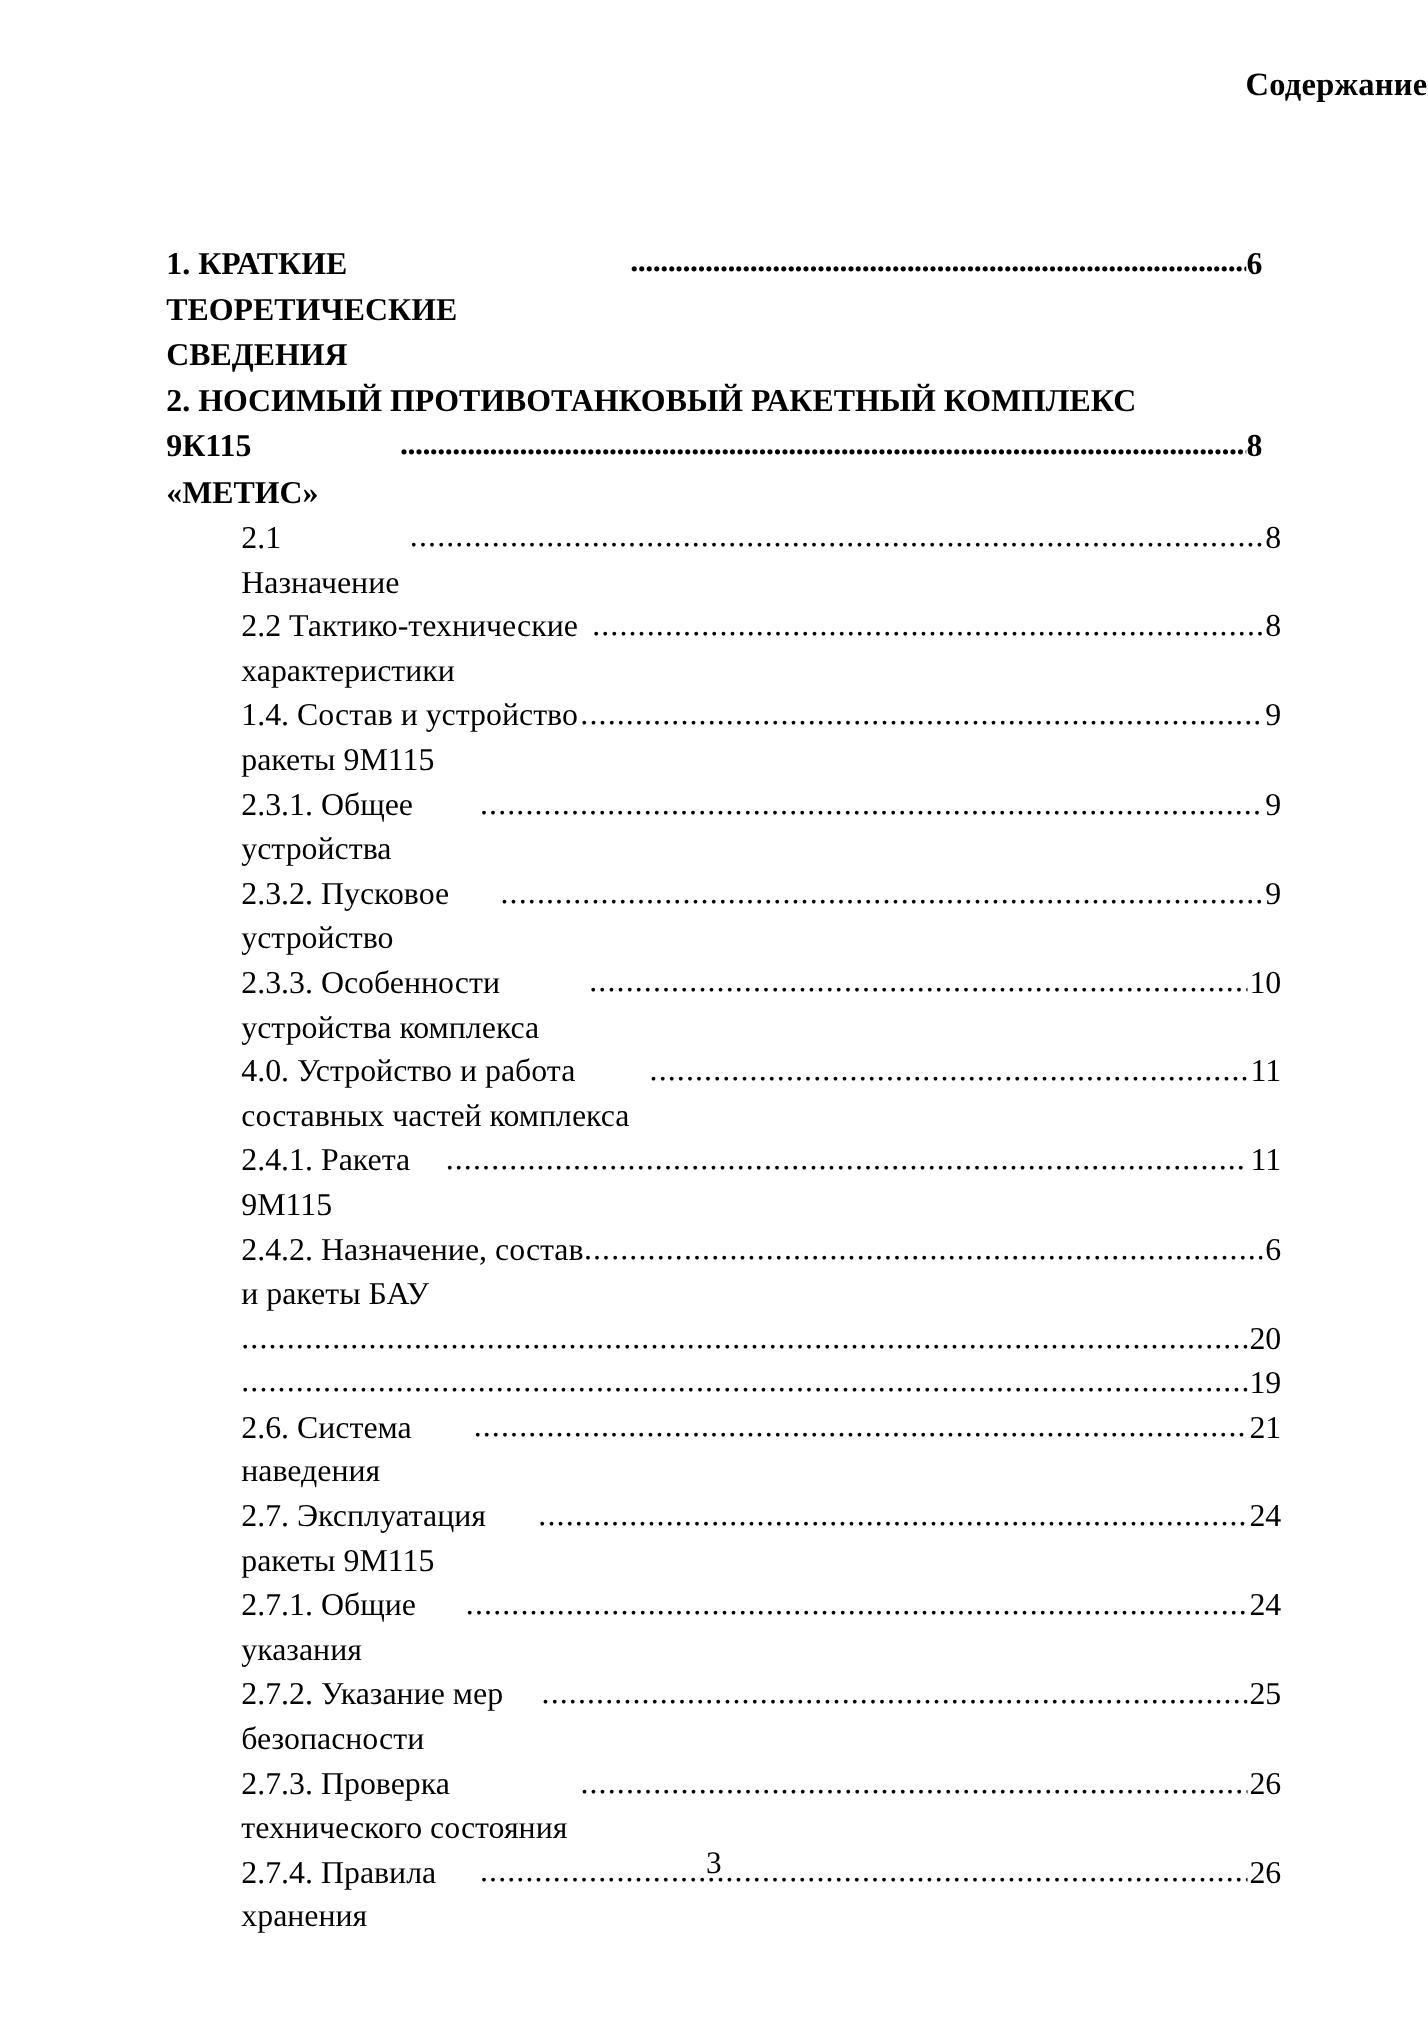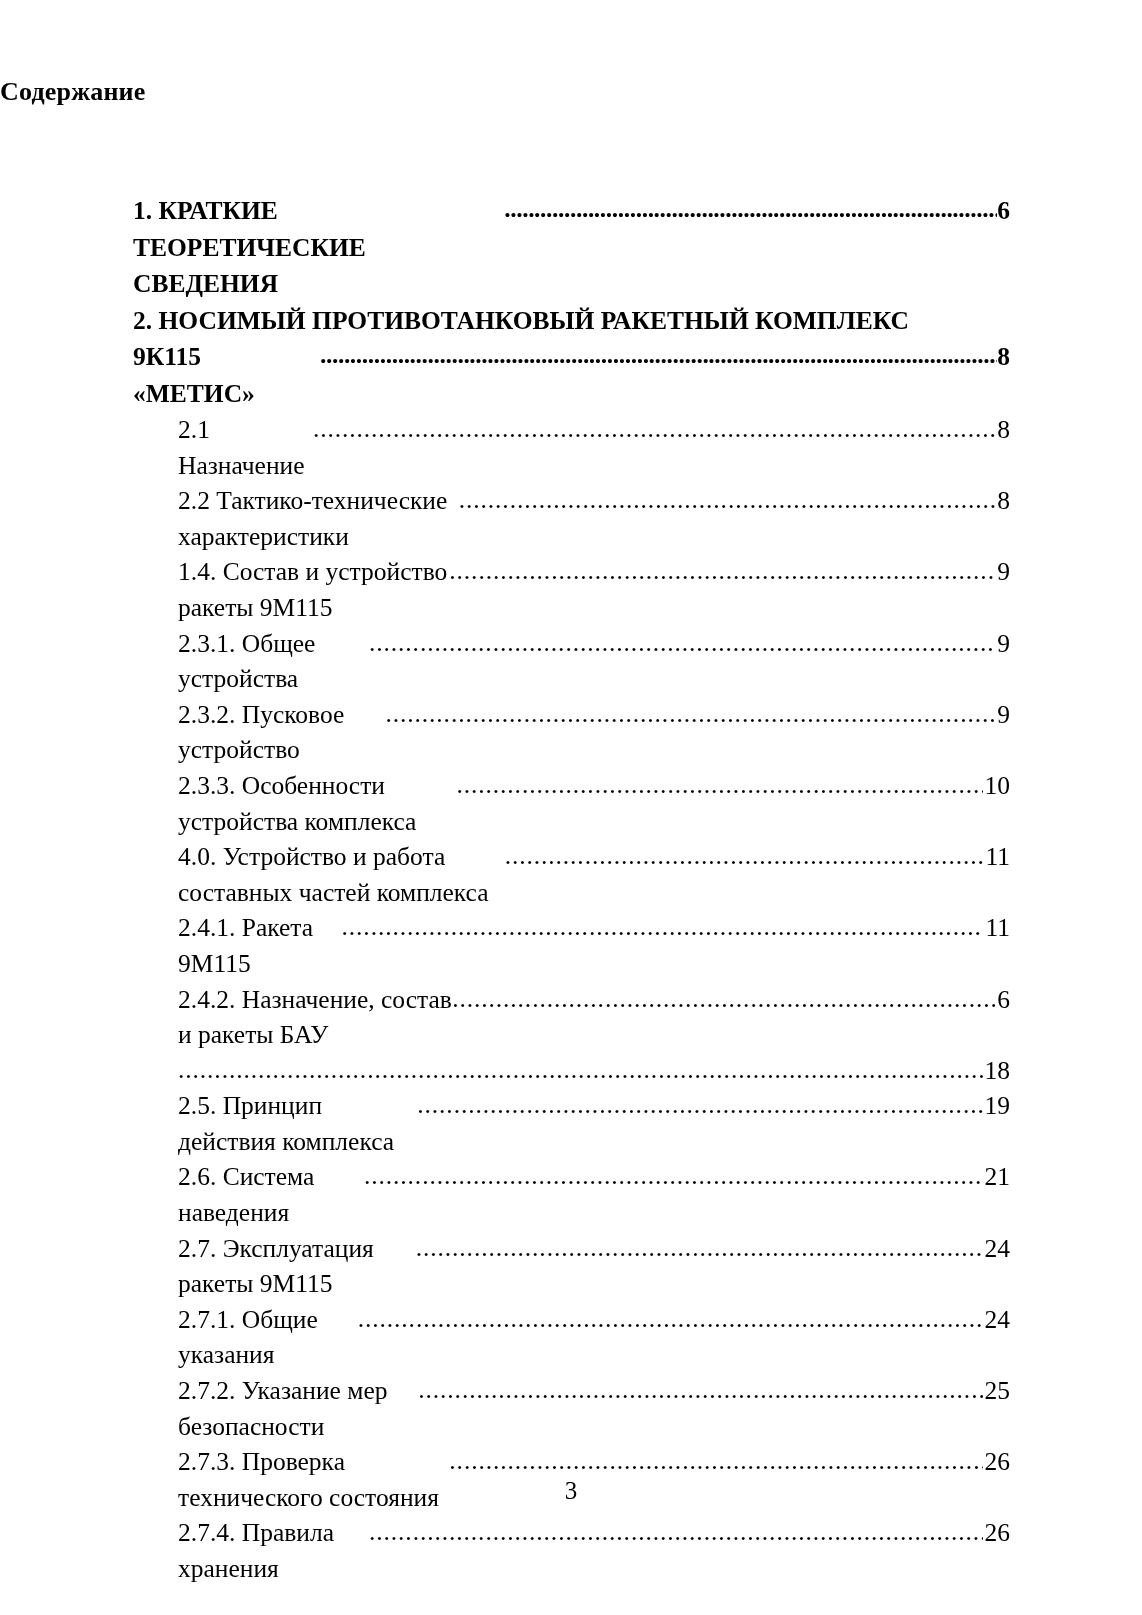--- a/index.html
+++ b/index.html
@@ -19,26 +19,26 @@
   .page {
     position: absolute;
     top: 0; left: 0;
     width: 1142px;
     height: 1615px;
     box-sizing: border-box;
     padding: 0;
   }
 
   .doc-title {
-    text-align: left;
+    text-align: right;
     font-weight: bold;
     font-size: 26px;
     letter-spacing: 0.2px;
     margin: 0;
-    padding-top: 76px;
+    padding-top: 52px;
     line-height: 1.2;
   }
 
   .toc {
     margin: 0;
     padding: 0;
     list-style: none;
     position: absolute;
     top: 193px;
     left: 133px;
@@ -101,21 +101,21 @@
 
   
   .level-1 .wrap-first {
     display: block;
     white-space: pre-wrap;
   }
 
   
   .level-2 {
     font-weight: normal;
-    margin-left: 45px;
+    margin-left: 60px;
     width: 832px;
     line-height: 35.6px;
   }
   .level-2 .toc-dots {
     letter-spacing: 0.9px;
   }
 
   .footer-page {
     position: absolute;
     bottom: 0;
@@ -208,26 +208,25 @@
       <div class="toc-entry level-2">
         <div class="toc-line">
           <span class="toc-text">2.4.2. Назначение, состав и ракеты БАУ </span>
           <span class="toc-dots">.......................................................................................................................</span>
           <span class="toc-page">6</span>
         </div>
       </div>
       <div class="toc-entry level-2">
         <div class="toc-line">
           <span class="toc-dots">.......................................................................................................................</span>
-          <span class="toc-page">18</span>
-        </div>
-      </div>
-      <div class="toc-entry level-2">
-        <div class="toc-line">
-          <span class="toc-text">2.5. Принцип действия комплекса</span>
+          <span class="toc-page">20</span>
+        </div>
+      </div>
+      <div class="toc-entry level-2">
+        <div class="toc-line">
           <span class="toc-dots">.......................................................................................................................</span>
           <span class="toc-page">19</span>
         </div>
       </div>
       <div class="toc-entry level-2">
         <div class="toc-line">
           <span class="toc-text">2.6. Система наведения </span>
           <span class="toc-dots">.......................................................................................................................</span>
           <span class="toc-page">21</span>
         </div>

